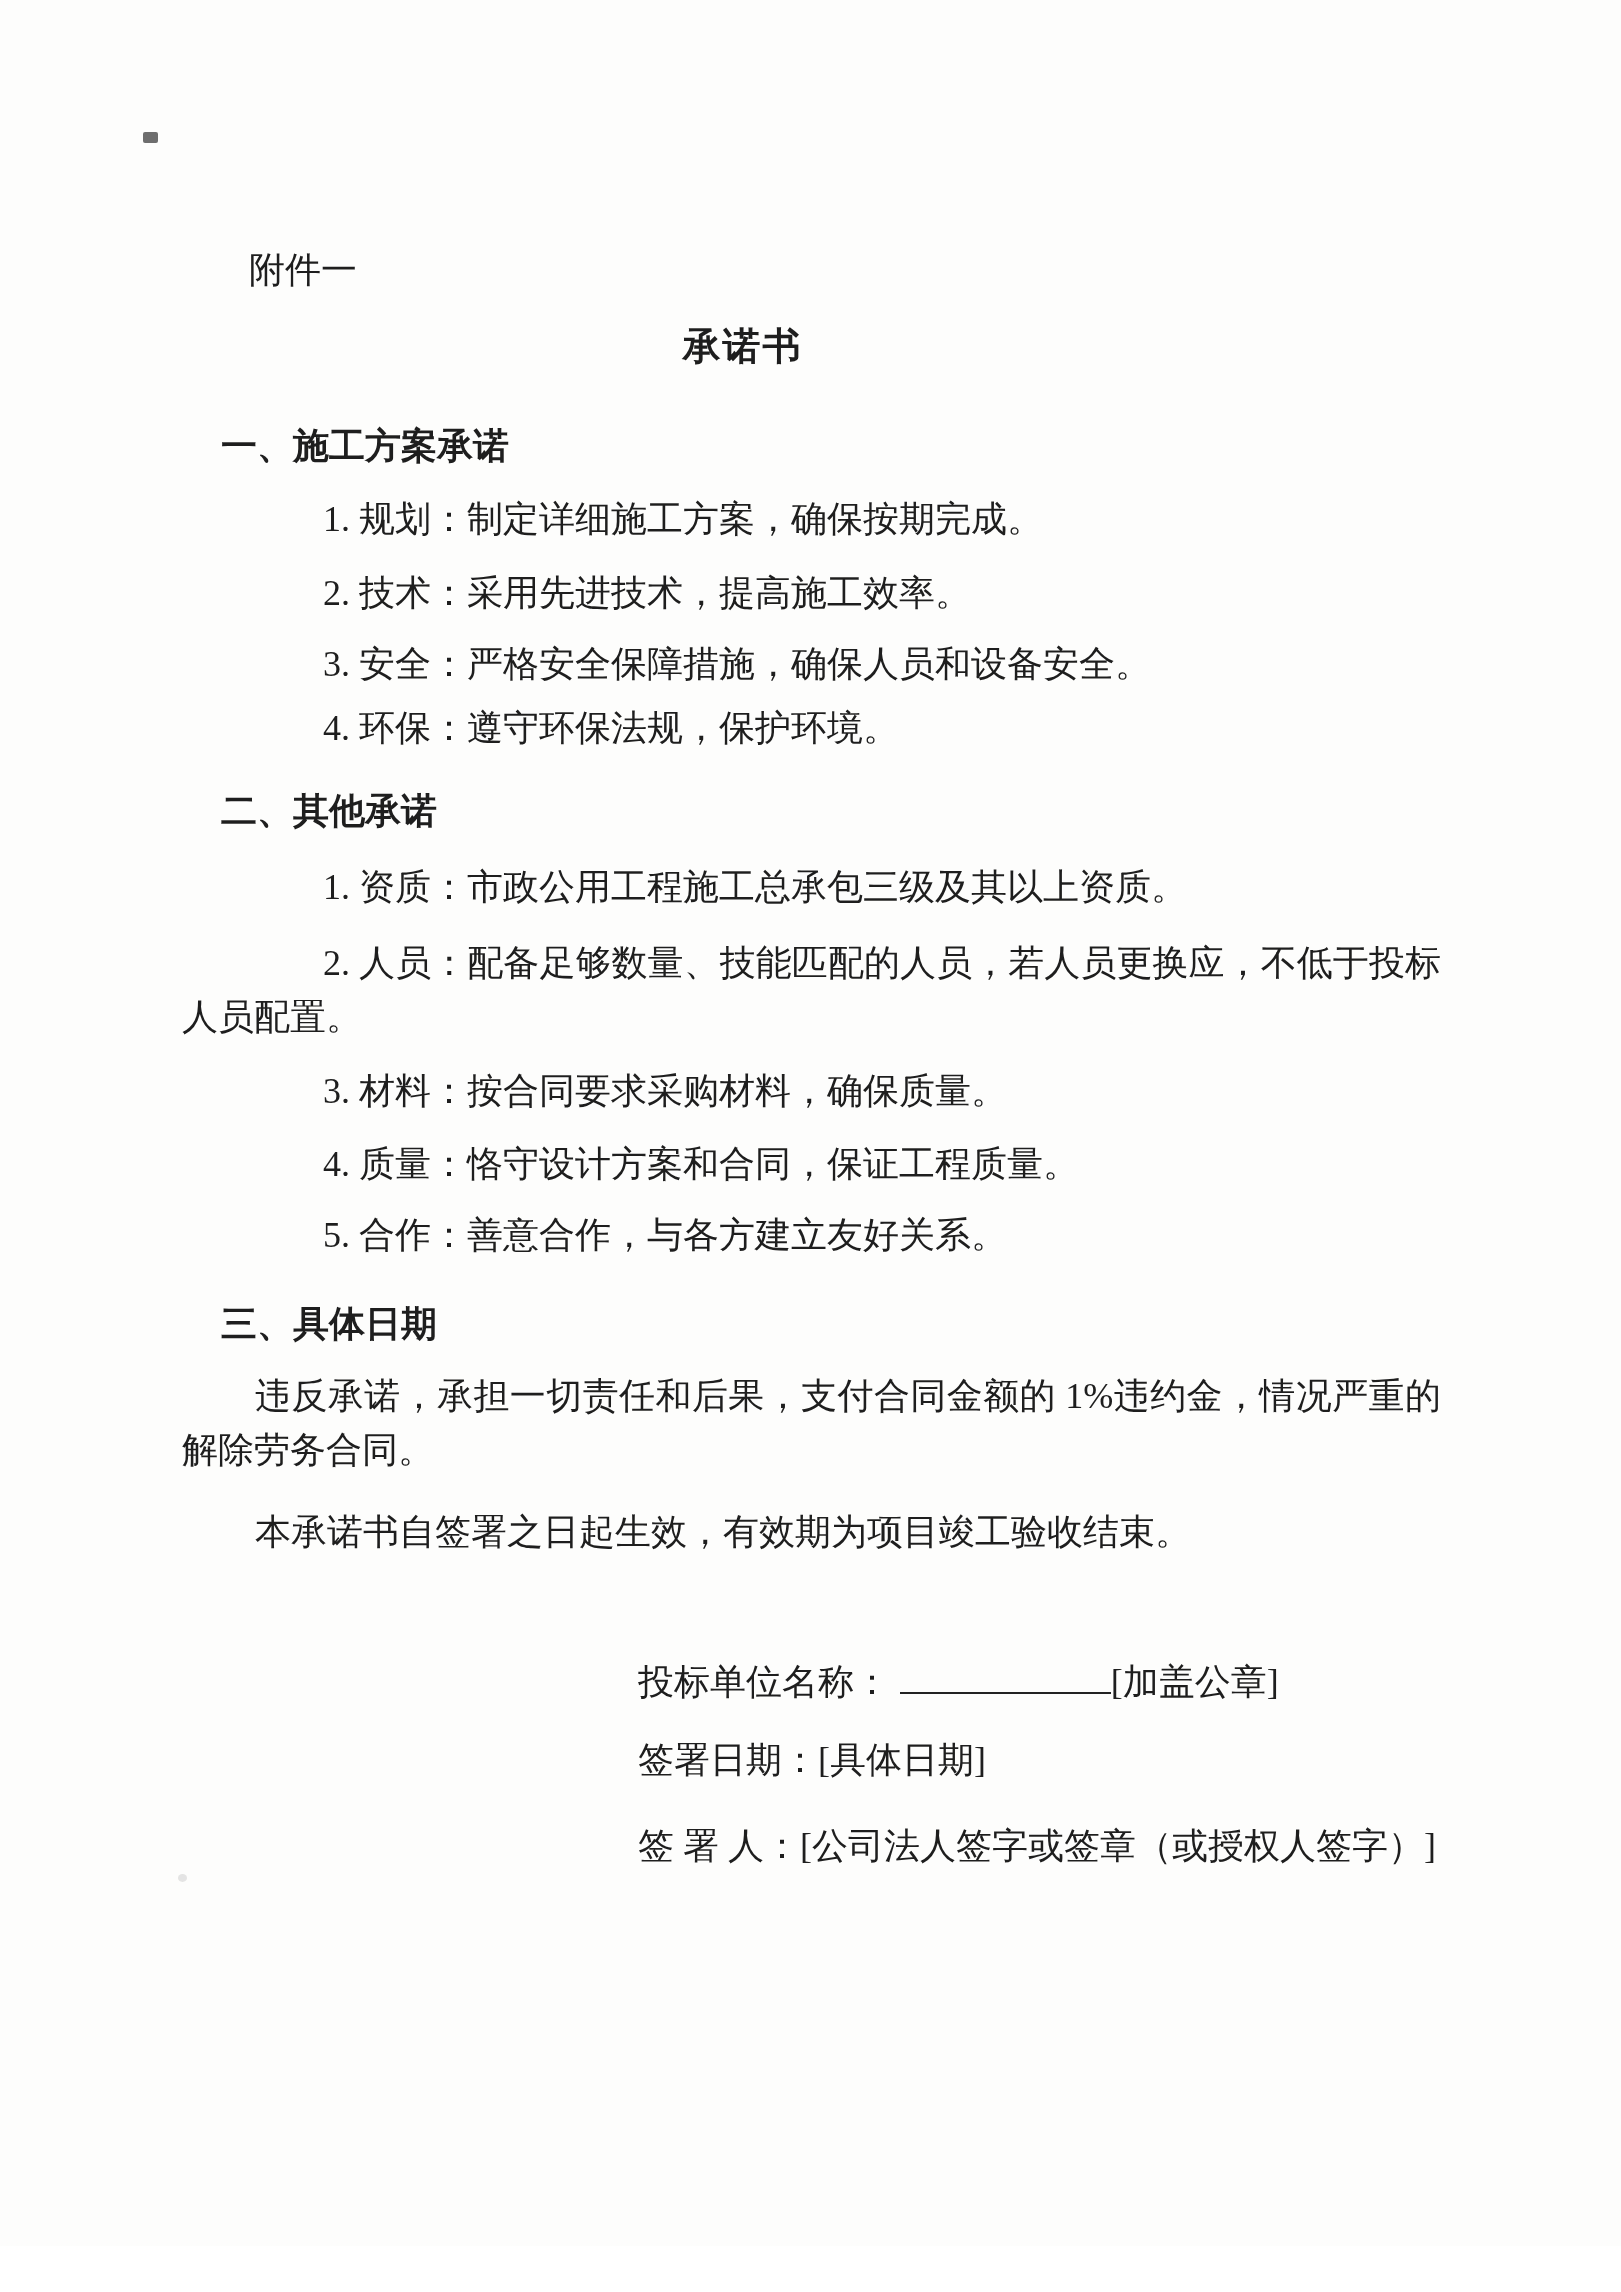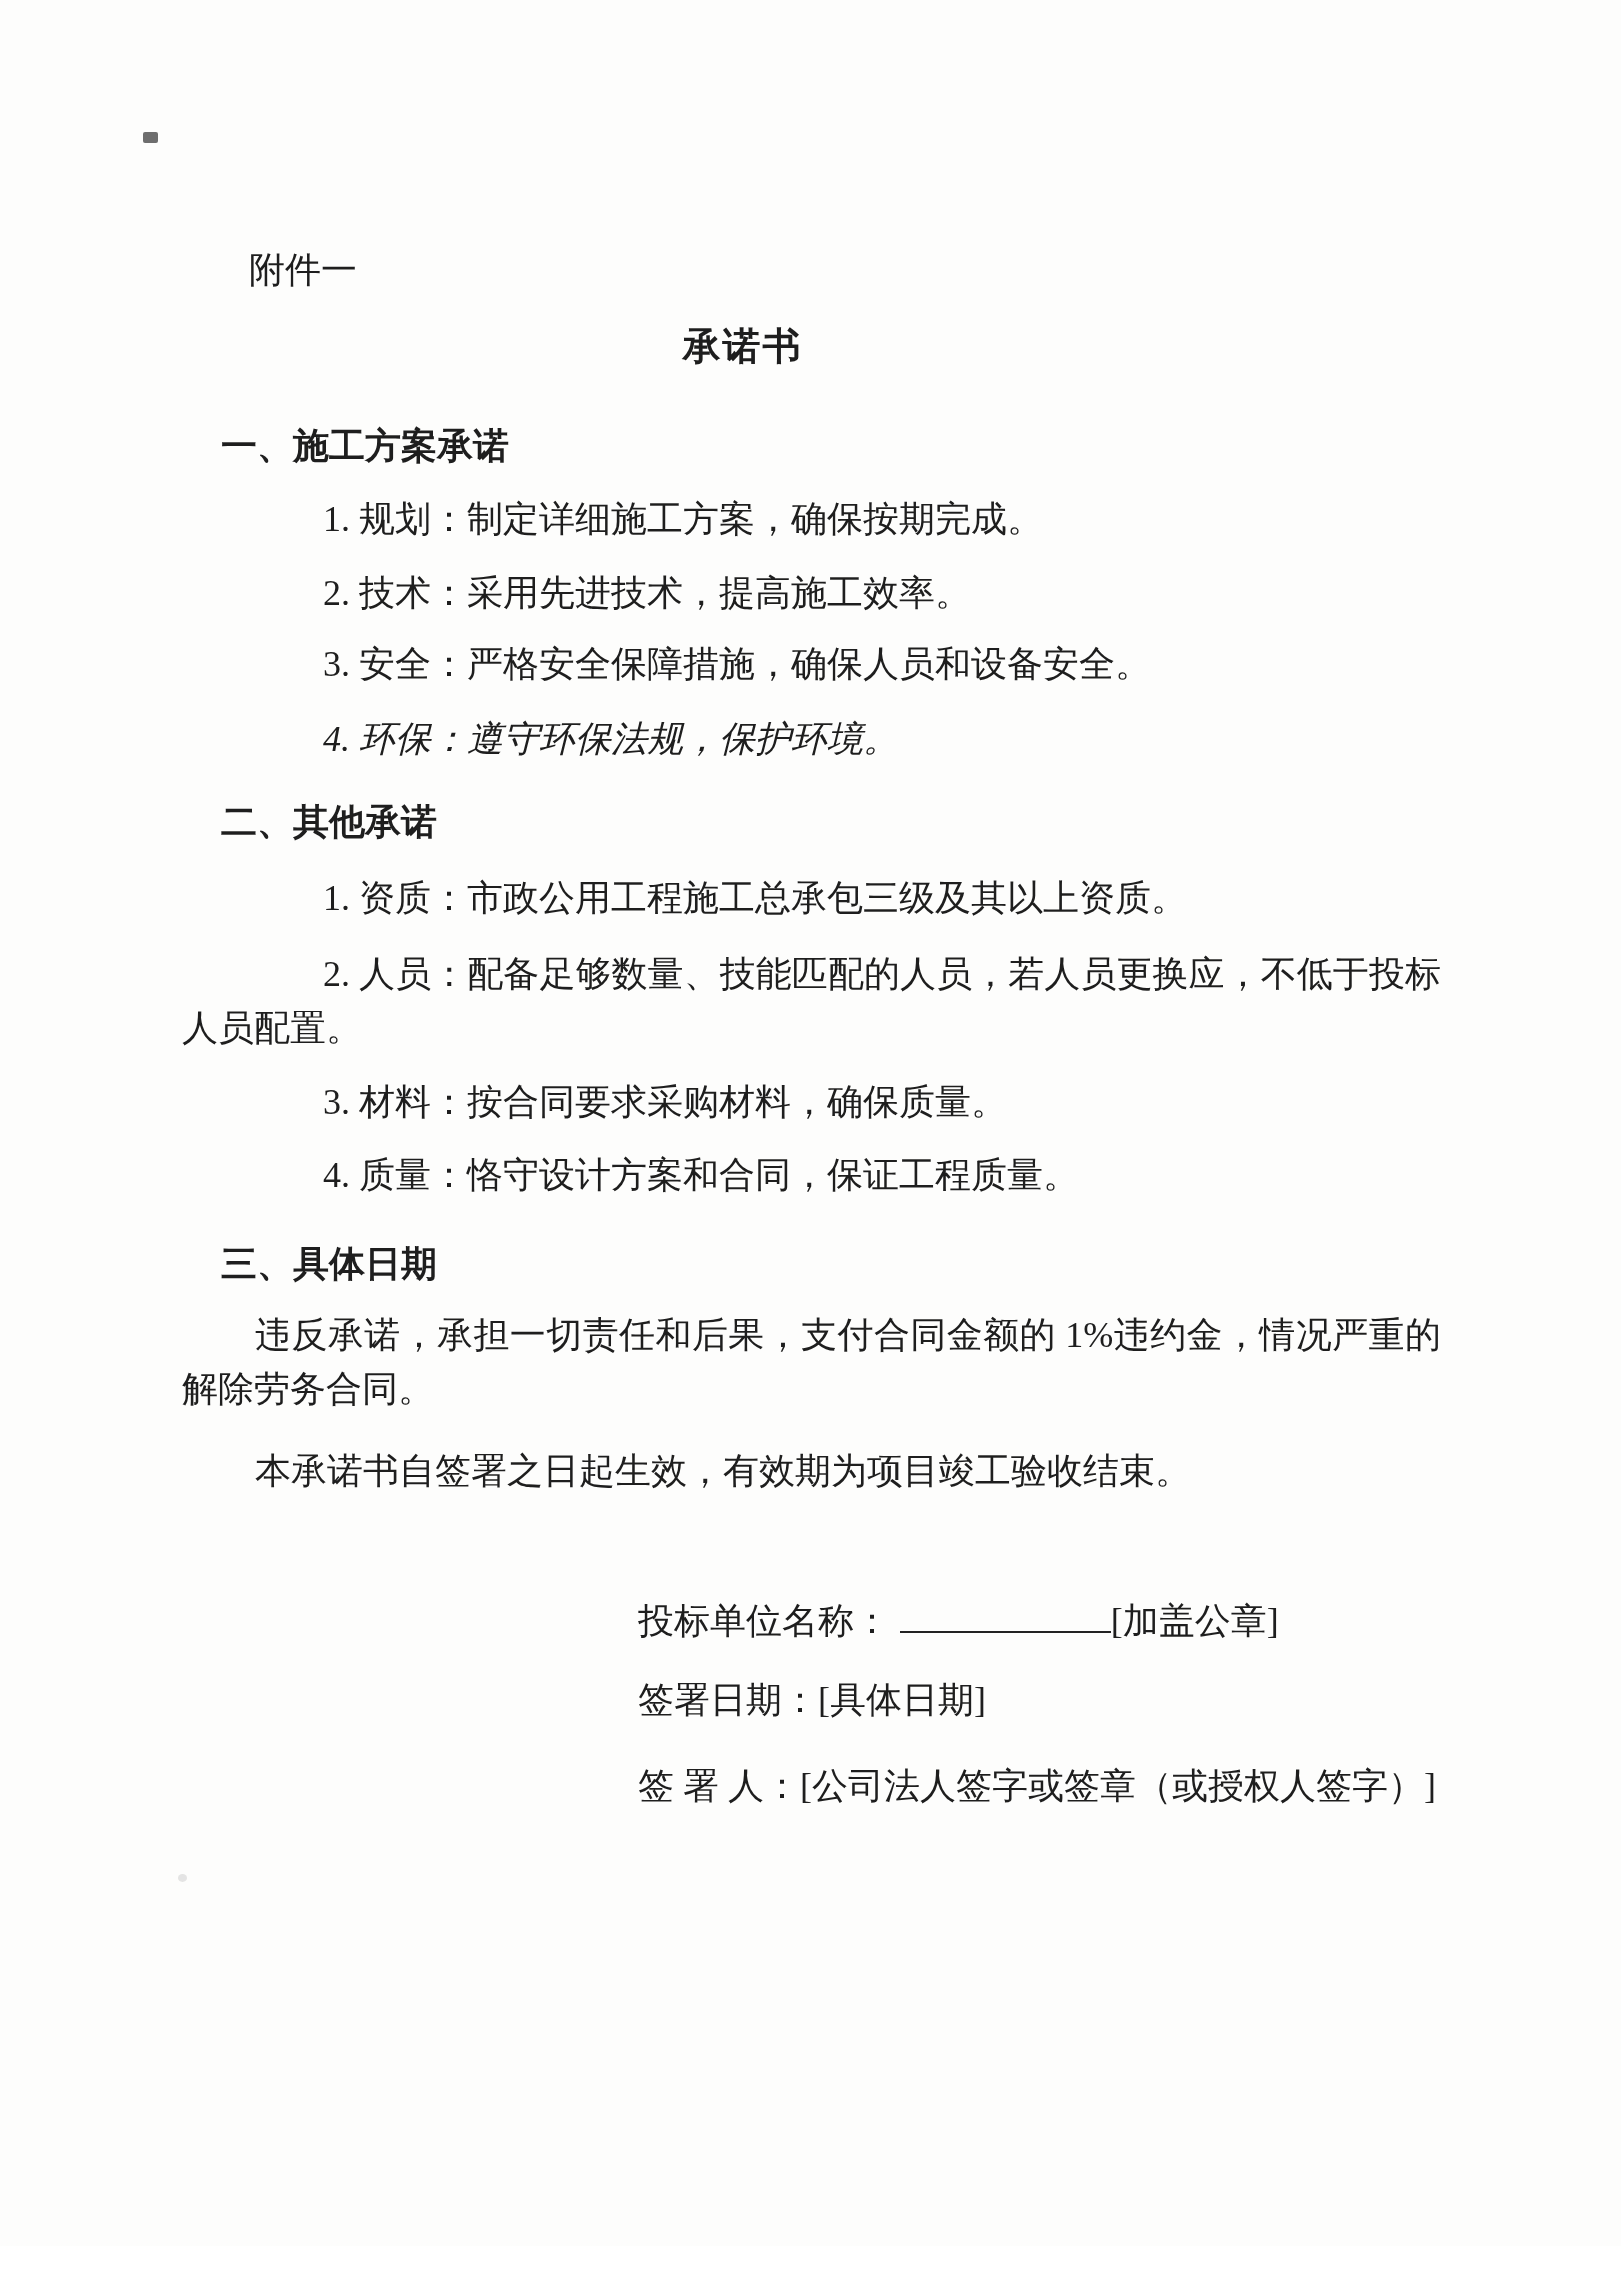--- a/index.html
+++ b/index.html
@@ -48,21 +48,21 @@
   }
   .para {
     text-indent: 73px;
     text-align: justify;
   }
   .mt20 { margin-top: 19.6px; }
   .mt22 { margin-top: 21.6px; }
   .mt21 { margin-top: 20.6px; }
   .mt19 { margin-top: 18.6px; }
   .mt18 { margin-top: 17.6px; }
-  .mt17 { margin-top: 21px; font-style: italic; }
+  .mt17 { margin-top: 10px; }
   .mt29 { margin-top: 28px; }
   .sign-row {
     padding-left: 456px;
     white-space: nowrap;
   }
   .sign-row-1 { margin-top: 96px; }
   .sign-row-2 { margin-top: 32px; }
   .sign-row-3 { margin-top: 24.5px; }
   .sign-blank {
     display: inline-block;
@@ -111,20 +111,21 @@
   <div class="item mt20">1. 规划：制定详细施工方案，确保按期完成。</div>
   <div class="item mt20">2. 技术：采用先进技术，提高施工效率。</div>
   <div class="item mt18">3. 安全：严格安全保障措施，确保人员和设备安全。</div>
   <div class="item mt17">4. 环保：遵守环保法规，保护环境。</div>
 
   <div class="sec-heading h2">二、其他承诺</div>
   <div class="item mt22">1. 资质：市政公用工程施工总承包三级及其以上资质。</div>
   <div class="item mt22">2. 人员：配备足够数量、技能匹配的人员，若人员更换应，不低于投标人员配置。</div>
   <div class="item mt21">3. 材料：按合同要求采购材料，确保质量。</div>
   <div class="item mt19">4. 质量：恪守设计方案和合同，保证工程质量。</div>
+  <div class="item mt18">5. 合作：善意合作，与各方建立友好关系。</div>
 
   <div class="sec-heading h3">三、具体日期</div>
   <div class="para mt18">违反承诺，承担一切责任和后果，支付合同金额的 1%违约金，情况严重的解除劳务合同。</div>
 
   <div class="para mt29">本承诺书自签署之日起生效，有效期为项目竣工验收结束。</div>
 
   <div class="sign-row sign-row-1">
     <span>投标单位名称：</span><span class="sign-blank"></span><span>[加盖公章]</span>
   </div>
 

